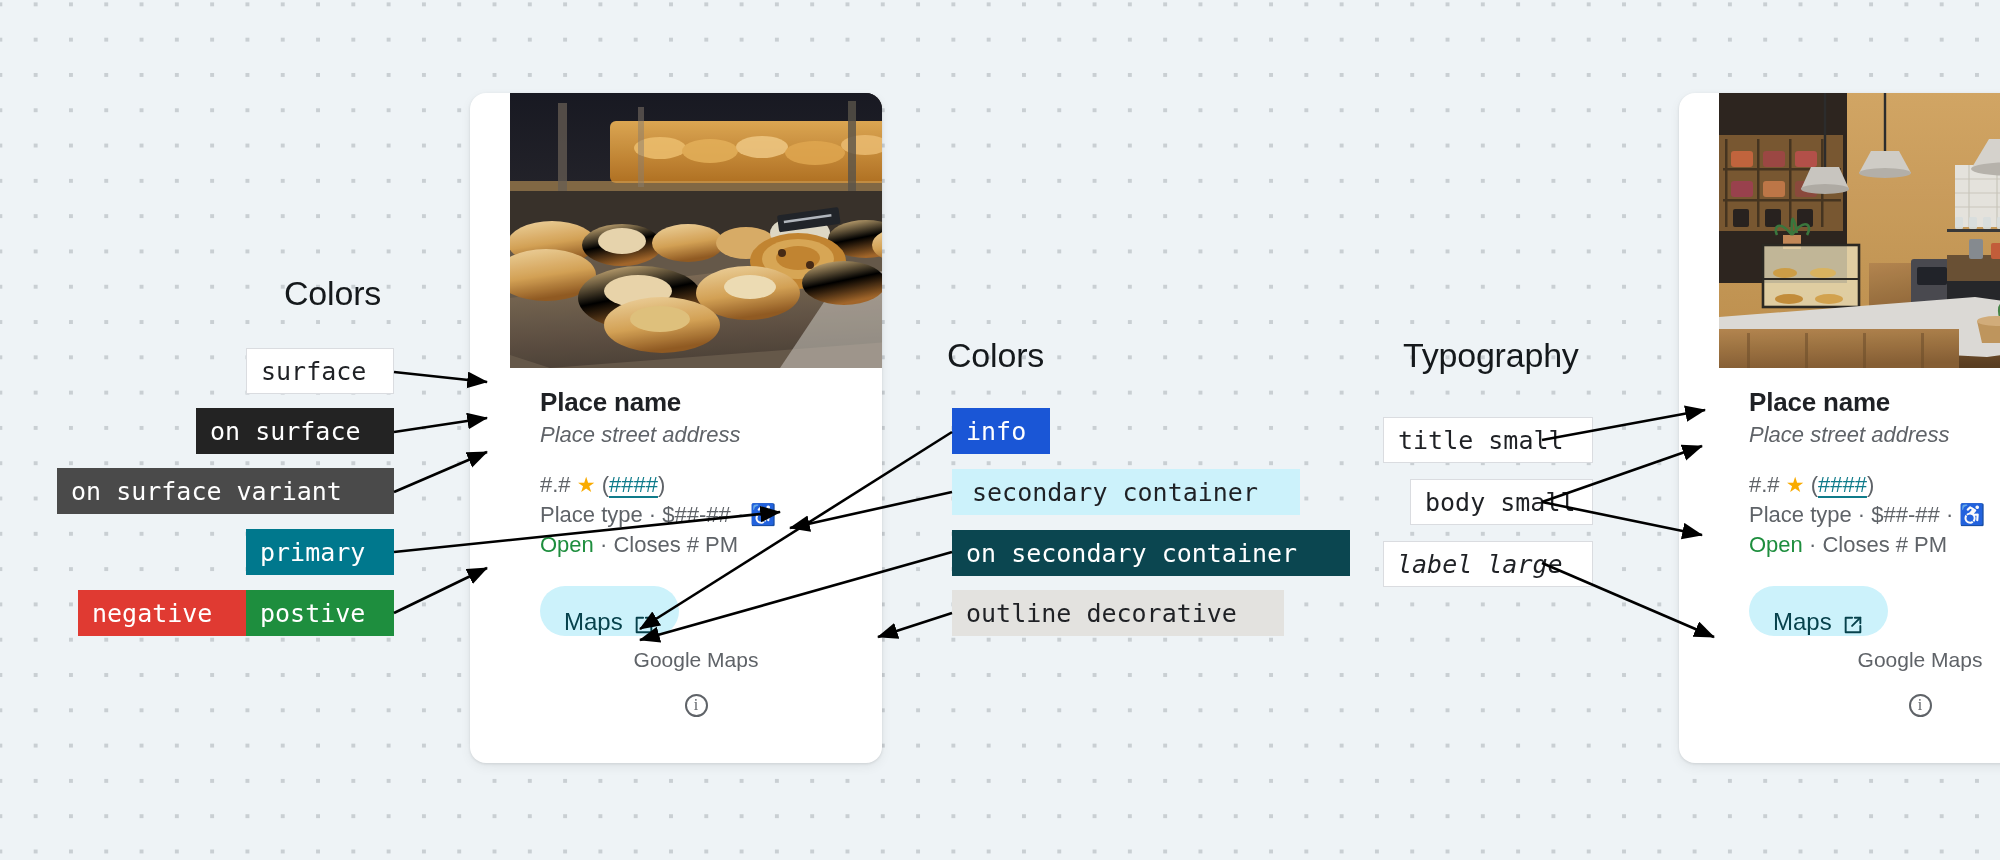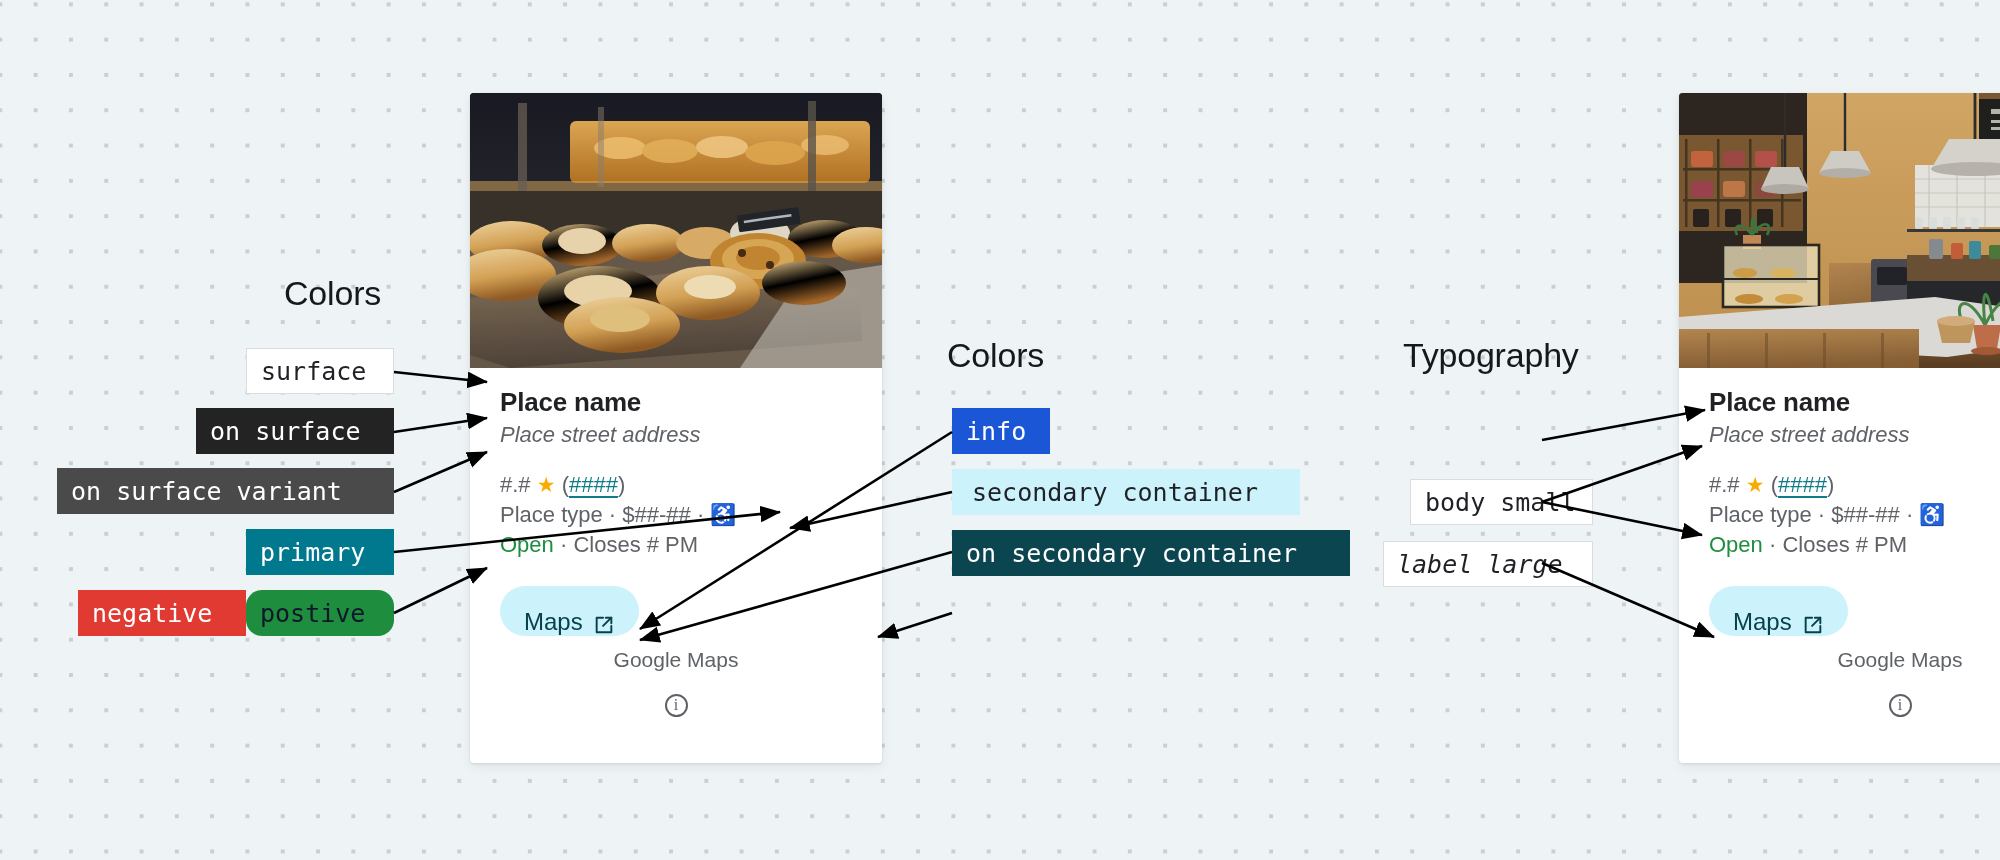--- a/index.html
+++ b/index.html
@@ -59,24 +59,25 @@
     left: 0; top: 0;
     width: 2000px; height: 860px;
     z-index: 7;
     pointer-events: none;
   }
 
   
   .place-card {
     position: absolute;
     background: #ffffff;
-    border-radius: 4px;
+    border-radius: 16px;
     box-shadow: 0 1px 3px rgba(0,0,0,0.10), 0 4px 12px rgba(0,0,0,0.06);
     overflow: hidden;
     z-index: 4;
+    padding-left: 40px;
   }
 
   .card-photo {
     position: relative;
     width: 100%;
     overflow: hidden;
     background: #2a2118;
   }
 
   .card-body {
@@ -226,37 +227,43 @@
   </div>
 
   <div class="chip" style="left:246px; top:529px; width:148px; background:#00788d; color:#ffffff;">
     <span>primary</span>
   </div>
 
   <div class="chip" style="left:78px; top:590px; width:168px; background:#e03a32; color:#ffffff;">
     <span>negative</span>
   </div>
 
-  <div class="chip" style="left:246px; top:590px; width:148px; background:#1e8e3e; color:#0f172a;border-radius:16px;">
+  <div class="chip" style="left:246px; top:590px; width:148px; background:#1e8e3e; color:#ffffff;">
     <span>postive</span>
   </div>
 
   <div class="chip" style="left:952px; top:408px; width:98px; background:#1a56d6; color:#ffffff;">
     <span>info</span>
   </div>
 
   <div class="chip" style="left:952px; top:469px; width:348px; background:#ccf2fb; color:#1f2125;padding-left:20px;">
     <span>secondary container</span>
   </div>
 
   <div class="chip" style="left:952px; top:530px; width:398px; background:#0b4650; color:#ffffff;">
     <span>on secondary container</span>
   </div>
 
-
+  <div class="chip" style="left:952px; top:590px; width:332px; background:#e3e2df; color:#1f2125;">
+    <span>outline decorative</span>
+  </div>
+
+  <div class="chip" style="left:1383px; top:417px; width:210px; background:#ffffff; color:#1f2125; border:1px solid #dadce0;">
+    <span>title small</span>
+  </div>
 
   <div class="chip" style="left:1410px; top:479px; width:183px; background:#ffffff; color:#1f2125; border:1px solid #dadce0;">
     <span>body small</span>
   </div>
 
   <div class="chip" style="left:1383px; top:541px; width:210px; background:#ffffff; color:#1f2125; border:1px solid #dadce0;"></div>
   <div class="chip" style="left:1383px; top:541px; width:210px; background:transparent; color:#1f2125;font-style:italic;">
     <span>label large</span>
   </div>
 

